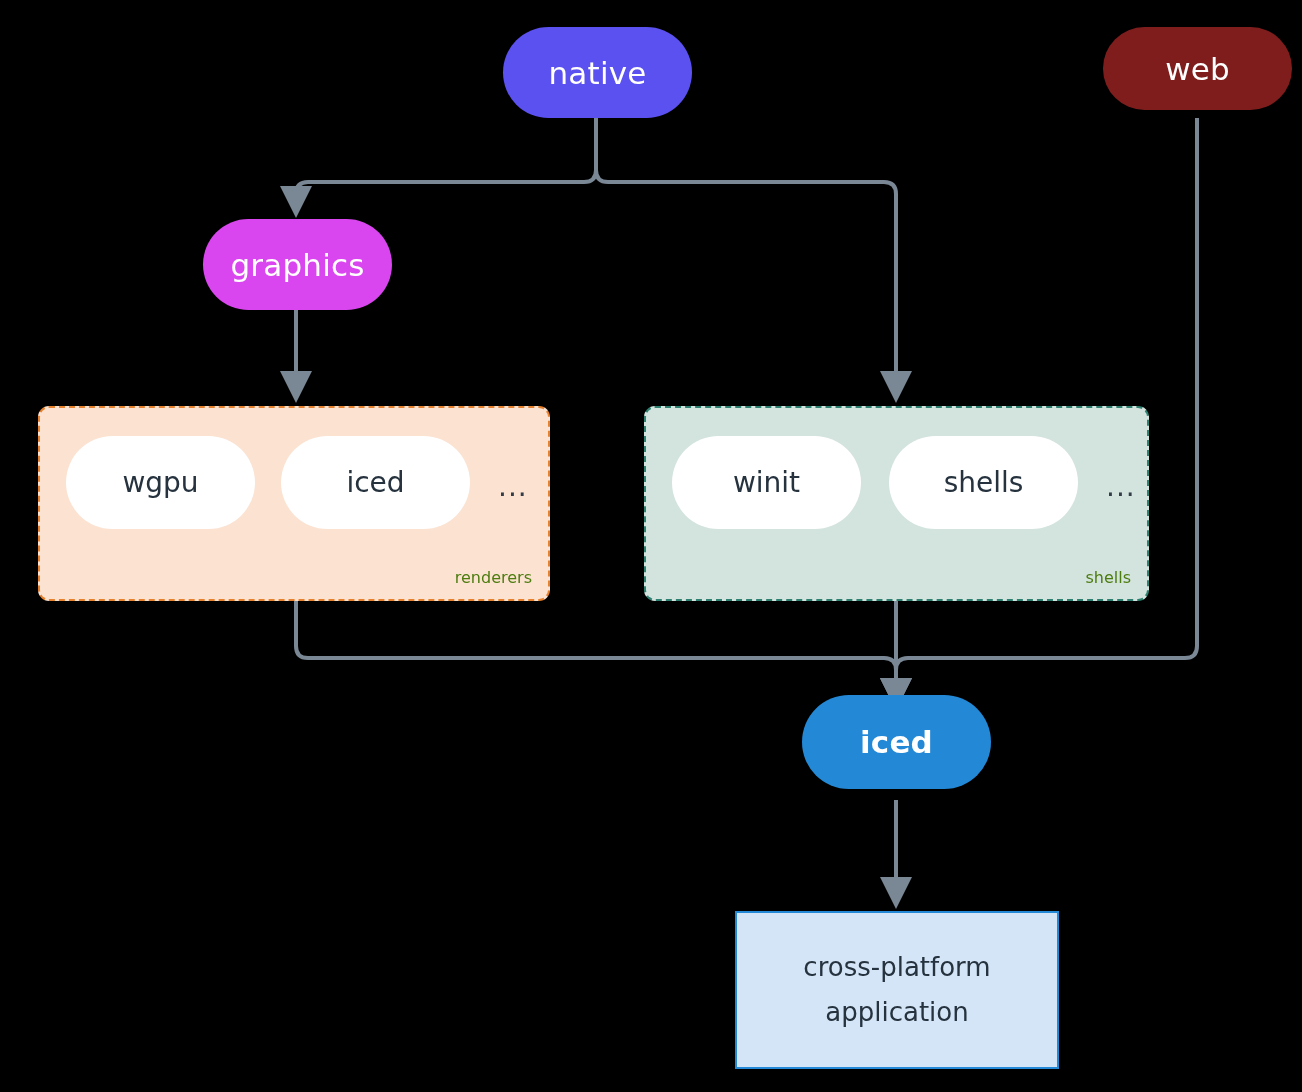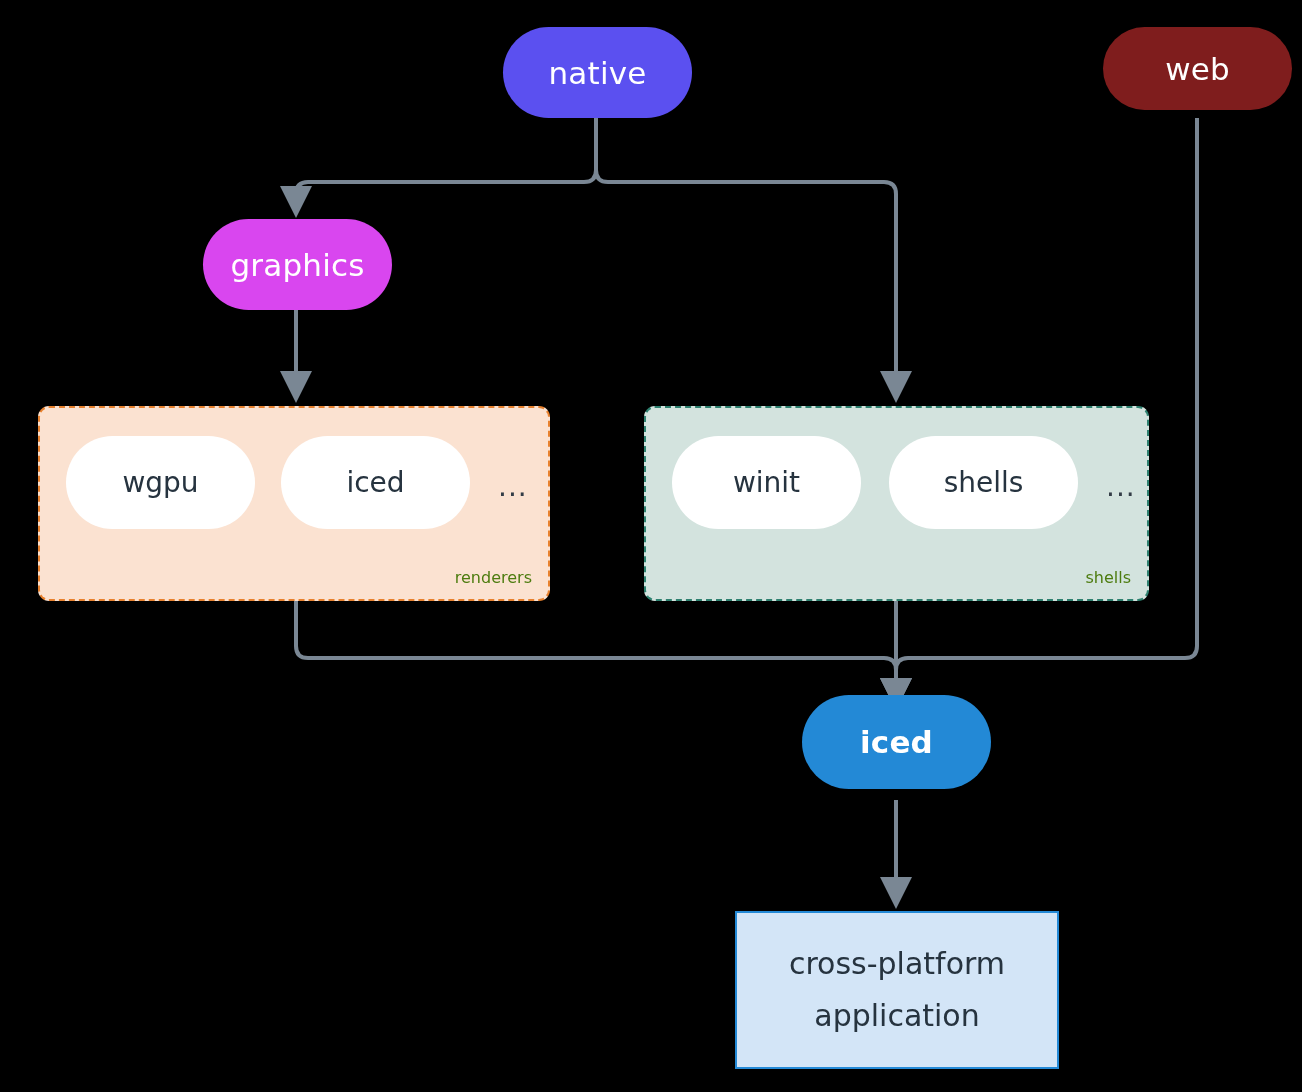--- a/index.html
+++ b/index.html
@@ -116,21 +116,21 @@
     position: absolute;
     left: 720px; top: 911px; width: 324px; height: 158px;
     box-sizing: border-box;
     background: #D3E5F7;
     border: 2px solid #2389D6;
     display: flex;
     flex-direction: column;
     align-items: center;
     justify-content: center;
     color: #26333F;
-    font-size: 30px;
+    font-size: 26px;
     line-height: 1.75;
     text-align: center;
   }
 </style>
 </head>
 <body>
 
 <div id="canvas">
 
   <svg id="edges" viewBox="0 0 1302 1092" xmlns="http://www.w3.org/2000/svg">

